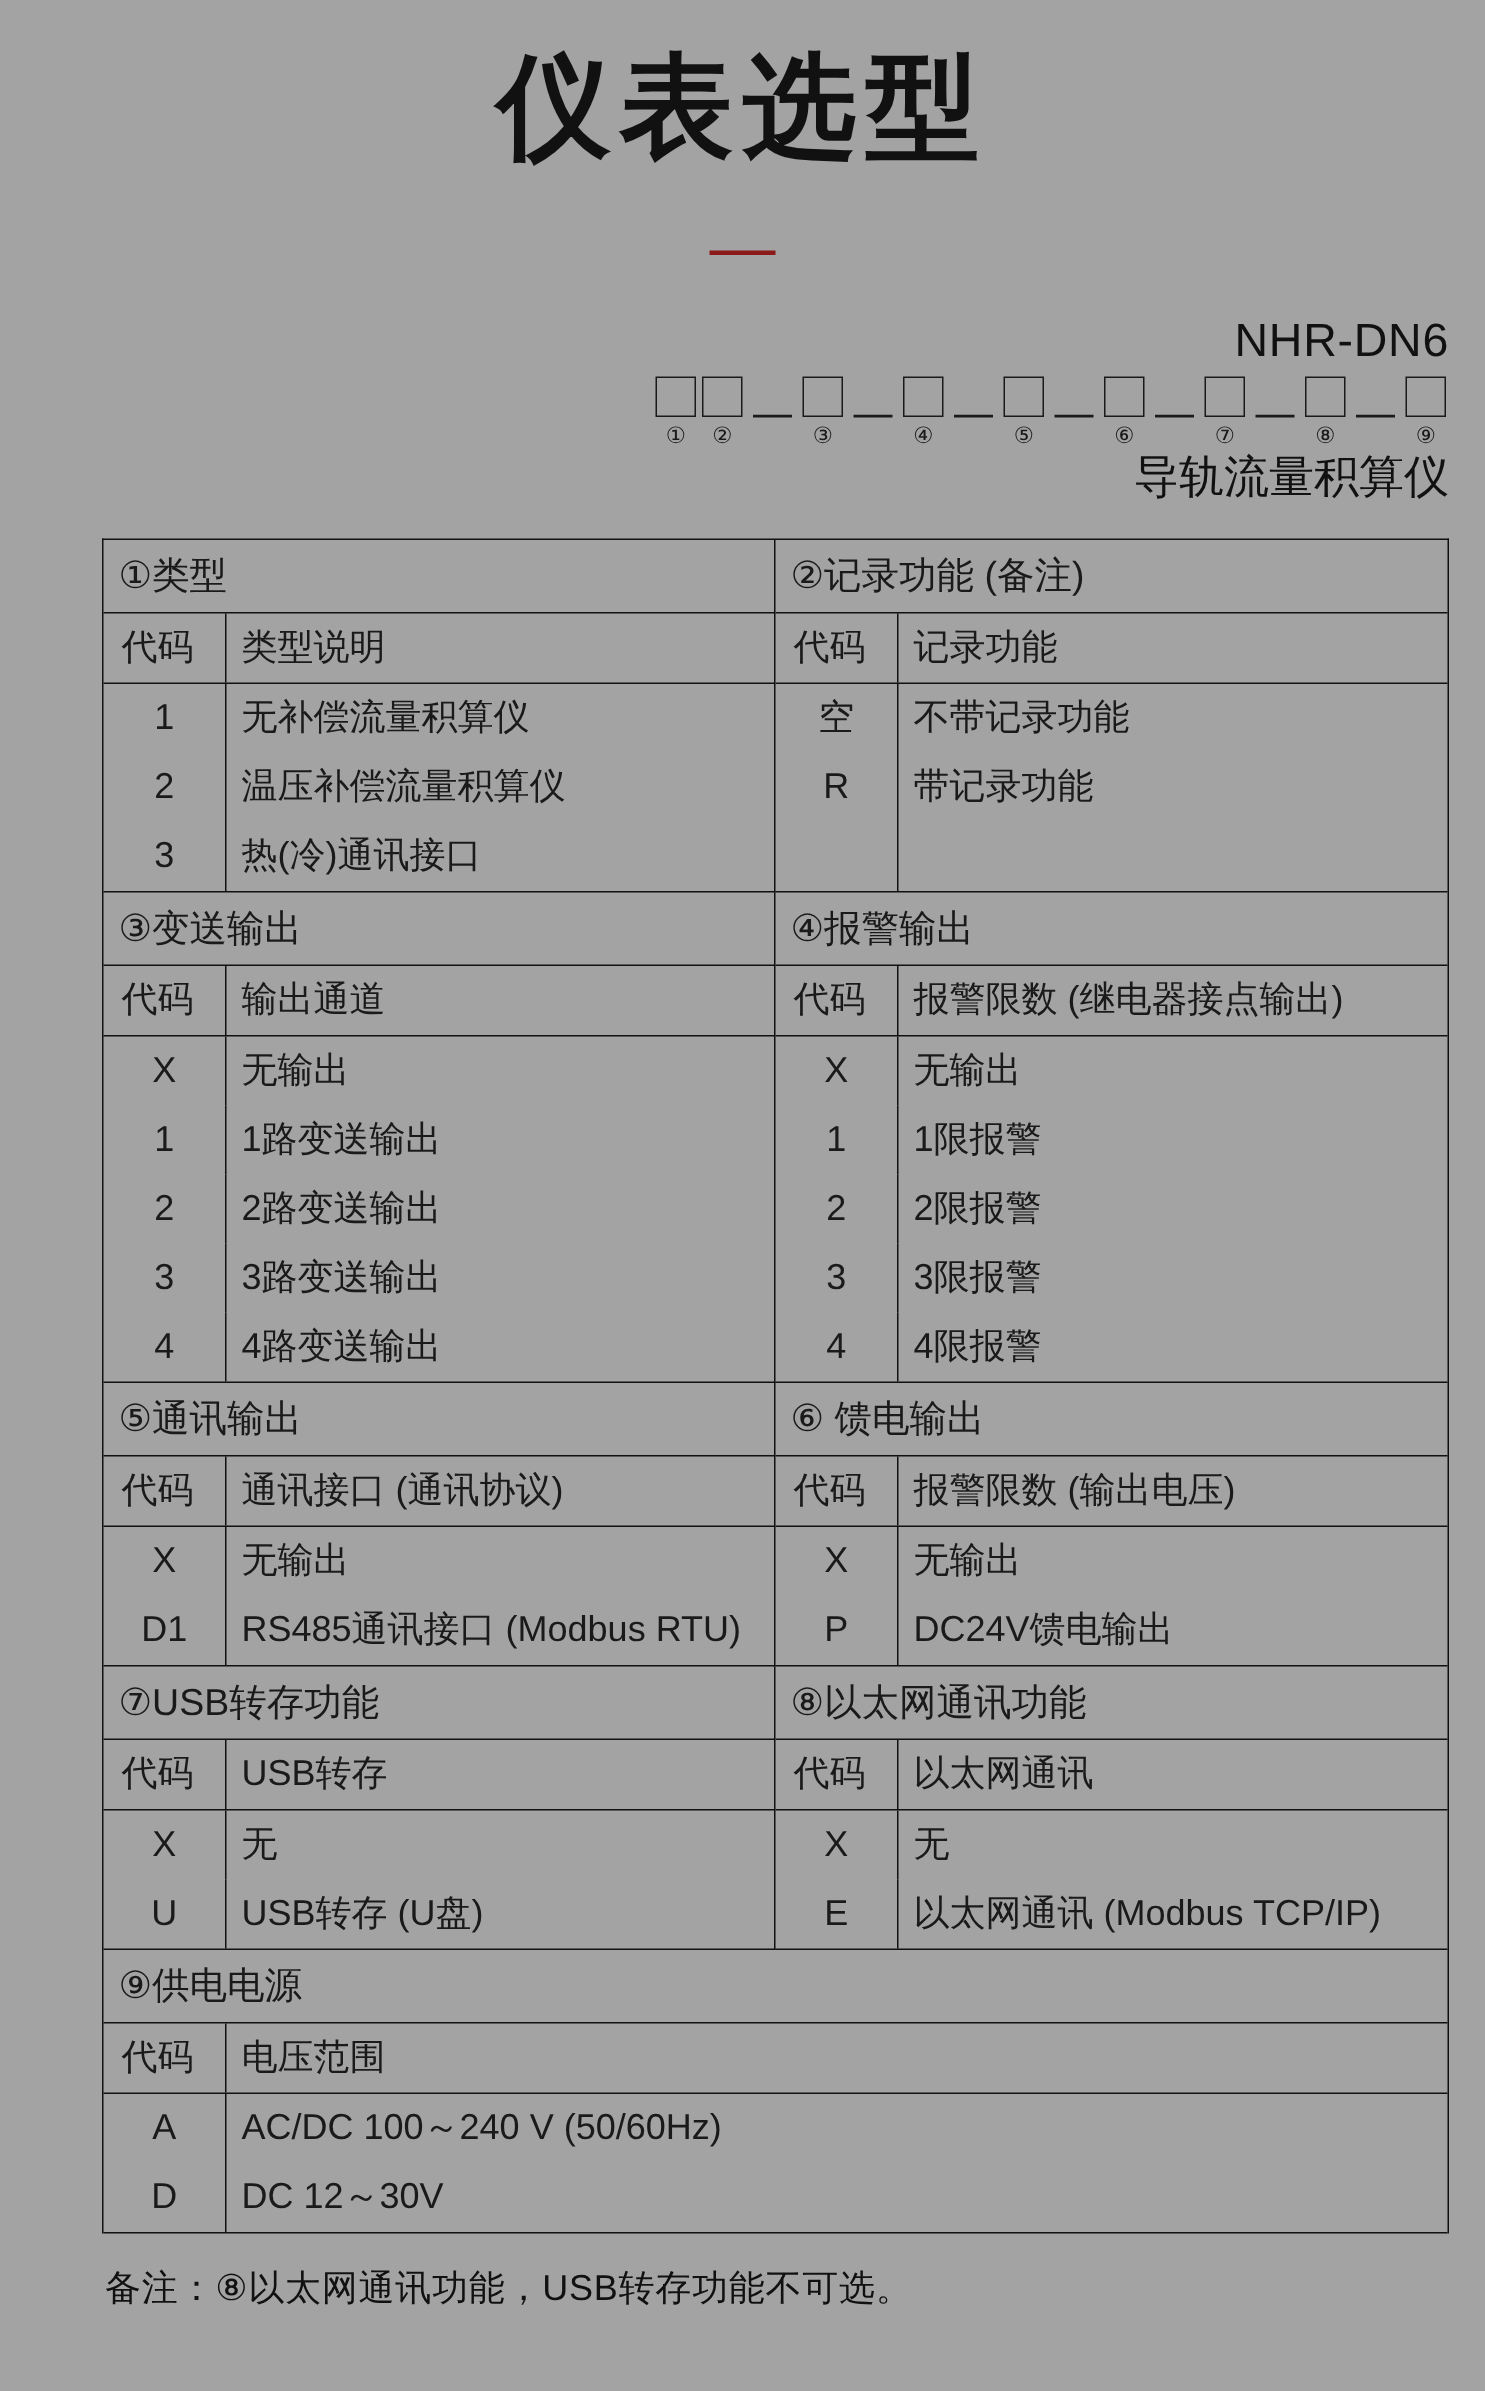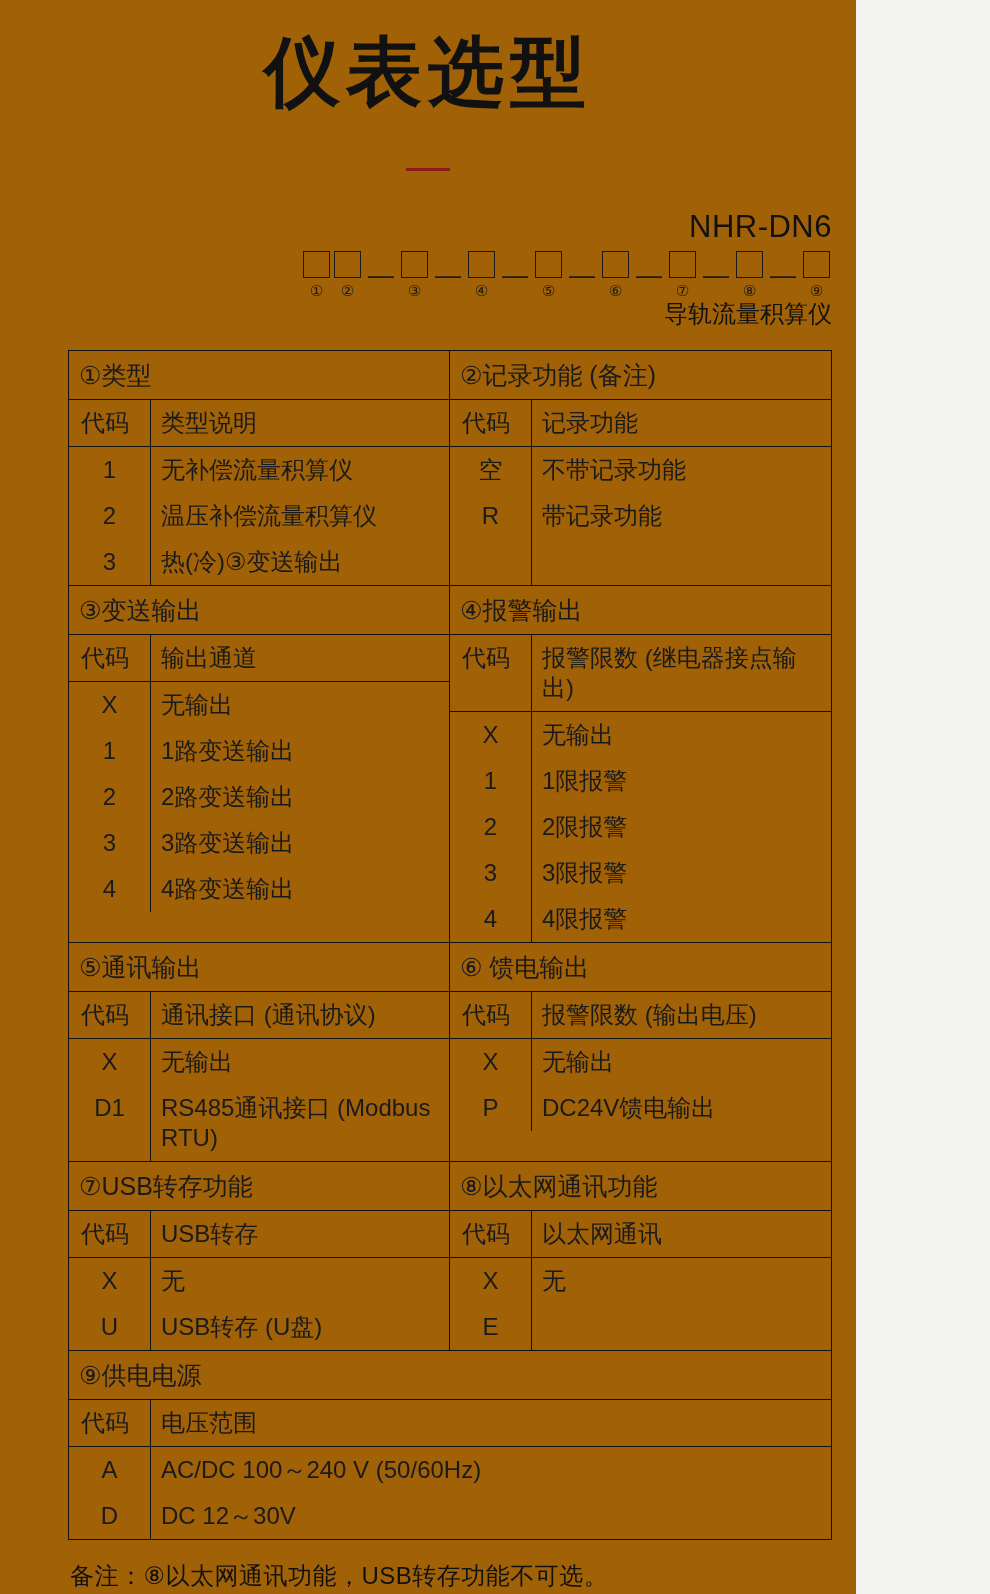--- a/index.html
+++ b/index.html
@@ -9,25 +9,25 @@
   }
   body {
     width: 990px;
     height: 1594px;
     font-family: "Liberation Sans", "DejaVu Sans", sans-serif;
     color: #1a1a1a;
     position: relative;
     overflow: hidden;
   }
   .page {
-    width: 856px;
+    width: 990px;
     height: 1594px;
     box-sizing: border-box;
     padding: 0 24px;
-    background: #a16207;
+    background: #a3a3a3;
   }
   .title {
     text-align: center;
     font-size: 76px;
     font-weight: bold;
     letter-spacing: 6px;
     padding-top: 28px;
     color: #111;
     line-height: 1.15;
   }
@@ -79,21 +79,21 @@
     margin-top: 5px;
     color: #1a1a1a;
     line-height: 1;
   }
   .dash {
     font-size: 26px;
     padding: 0 5px 7px 5px;
     color: #1a1a1a;
   }
   .model-suffix {
-    font-size: 24px;
+    font-size: 30px;
     padding-bottom: 6px;
     padding-left: 12px;
     color: #111;
   }
 
   
   .grid {
     border: 1.8px solid #111;
     border-bottom: none;
     margin-top: 14px;
@@ -242,21 +242,21 @@
           <div class="data-row">
             <div class="cell-code">1</div>
             <div class="cell-desc">无补偿流量积算仪</div>
           </div>
           <div class="data-row">
             <div class="cell-code">2</div>
             <div class="cell-desc">温压补偿流量积算仪</div>
           </div>
           <div class="data-row">
             <div class="cell-code">3</div>
-            <div class="cell-desc">热(冷)③变送输出</div>
+            <div class="cell-desc">热(冷)通讯接口</div>
           </div>
         </div>
       </div>
       <div class="col">
         <div class="sec-head">②记录功能 (备注)</div>
         <div class="hdr-row">
           <div class="cell-code">代码</div>
           <div class="cell-desc">记录功能</div>
         </div>
         <div class="tbl-body">
@@ -398,20 +398,21 @@
           <div class="cell-code">代码</div>
           <div class="cell-desc">以太网通讯</div>
         </div>
         <div class="tbl-body">
           <div class="data-row">
             <div class="cell-code">X</div>
             <div class="cell-desc">无</div>
           </div>
           <div class="data-row">
             <div class="cell-code">E</div>
+            <div class="cell-desc">以太网通讯 (Modbus TCP/IP)</div>
           </div>
         </div>
       </div>
     </div>
 
     <div class="fullcol">
       <div class="sec-head">⑨供电电源</div>
       <div class="hdr-row">
         <div class="cell-code">代码</div>
         <div class="cell-desc">电压范围</div>

